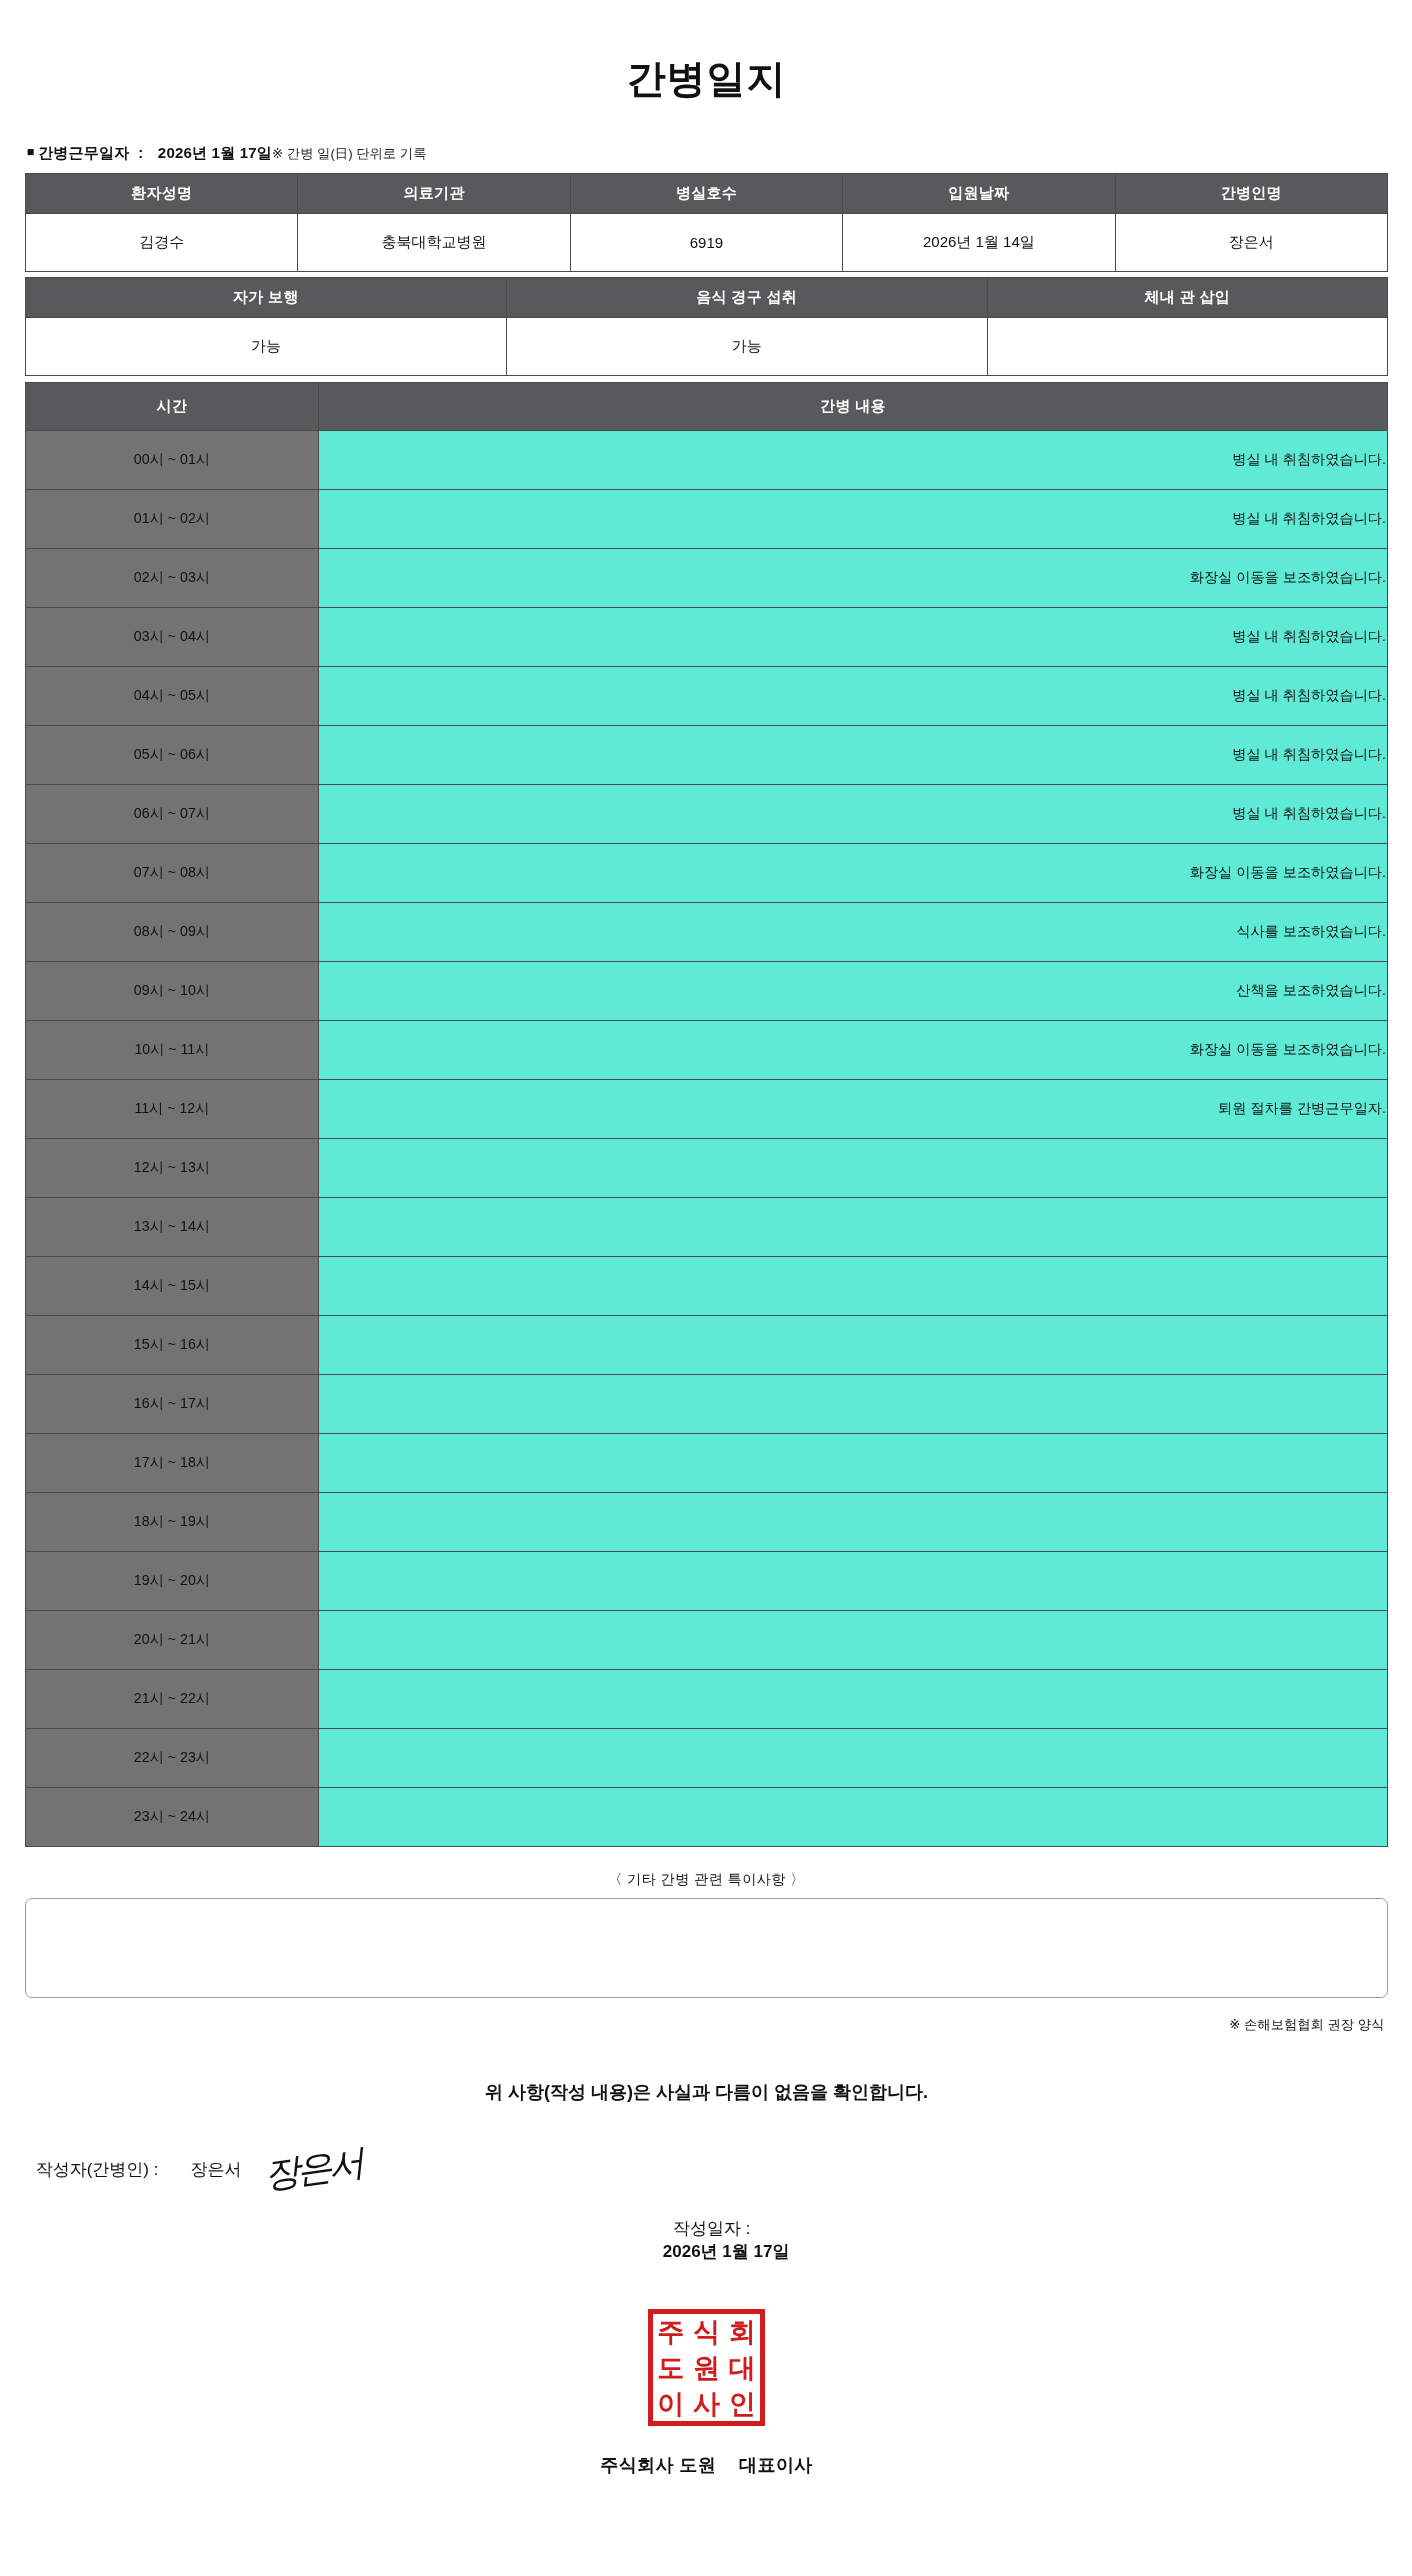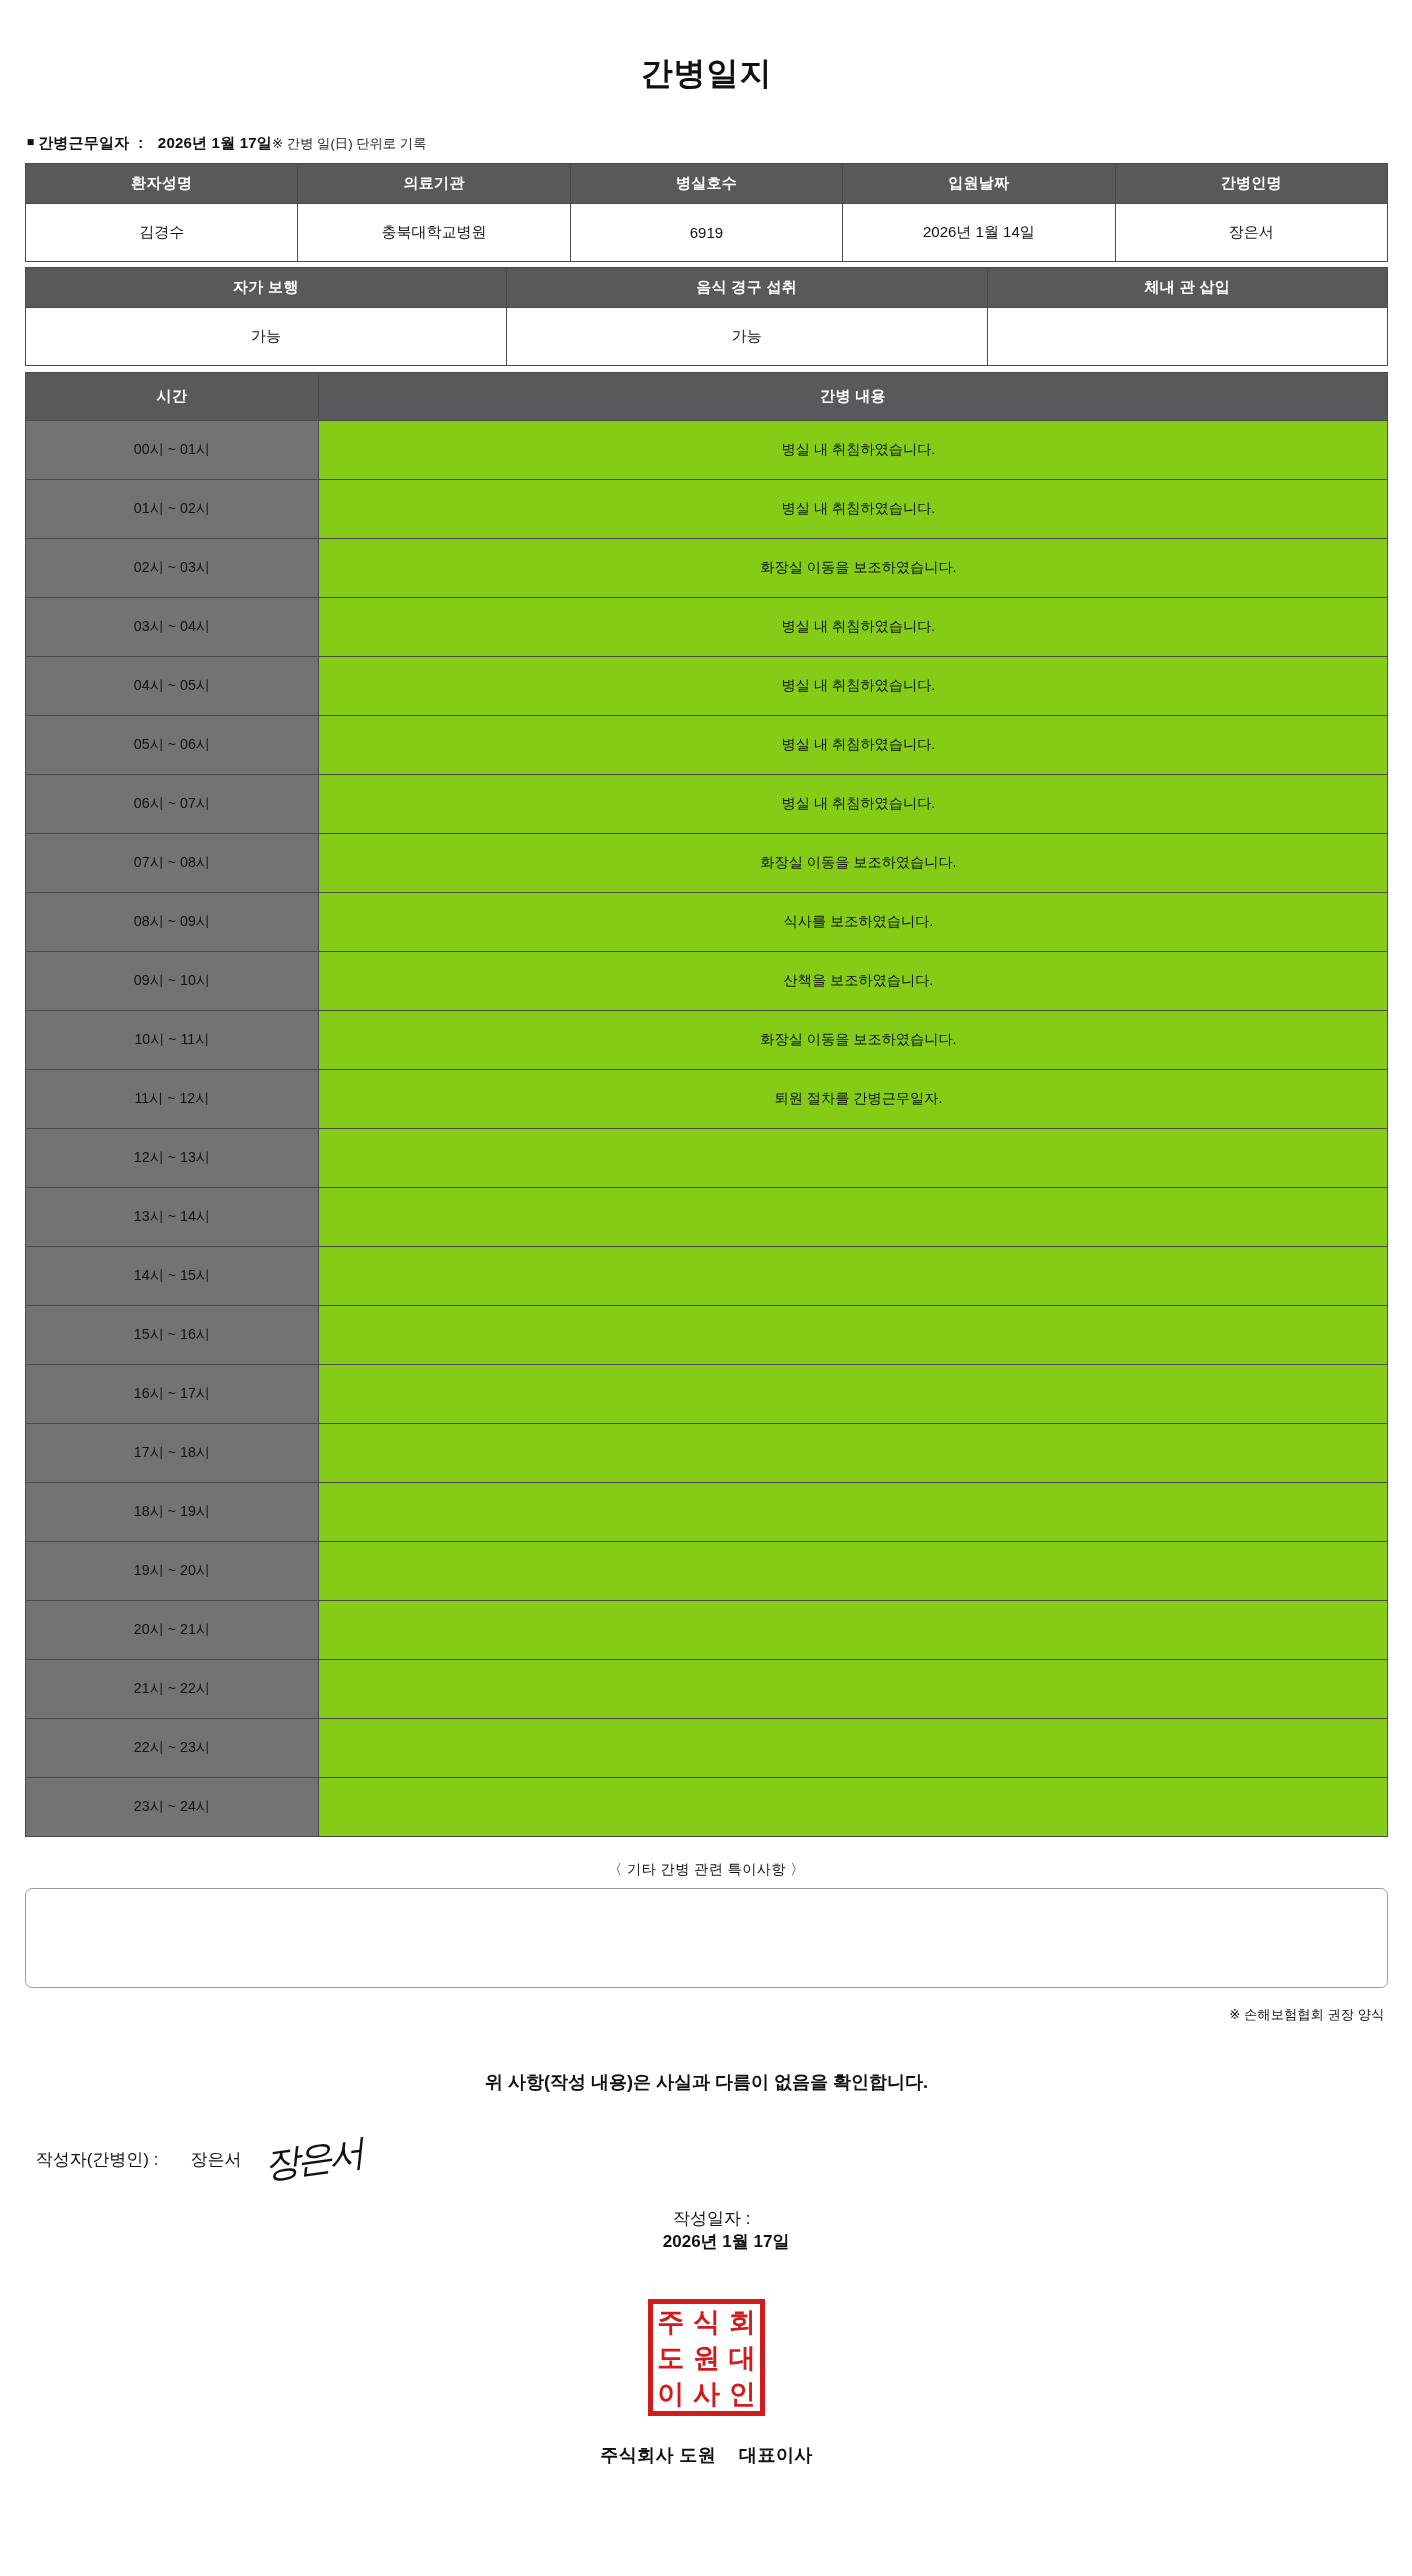--- a/index.html
+++ b/index.html
@@ -30,21 +30,21 @@
   }
 
   .page {
     position: relative;
     z-index: 1;
     padding: 0 25px;
   }
 
   .doc-title {
     text-align: center;
-    font-size: 32px;
+    font-size: 39px;
     font-weight: bold;
     letter-spacing: 0.9px;
     padding-top: 52px;
     padding-bottom: 9px;
   }
 
   .meta-row {
     display: flex;
     align-items: flex-end;
     justify-content: flex-start;
@@ -106,25 +106,25 @@
   }
   table.timetable th.hdr { height: 48px; }
   td.time-cell {
     width: 283px;
     text-align: center;
     font-size: 14.2px;
     height: 59px;
     background: #737373;
   }
   td.content-cell {
-    text-align: center;
+    text-align: right;
     padding-left: 12px;
     font-size: 14.2px;
     height: 59px;
-    background: #84cc16;
+    background: #5eead4;
   }
 
   .notes-title {
     text-align: center;
     font-size: 14.2px;
     font-weight: normal;
     padding: 23px 0 9px 0;
     letter-spacing: 0.4px;
   }
   .notes-box {

